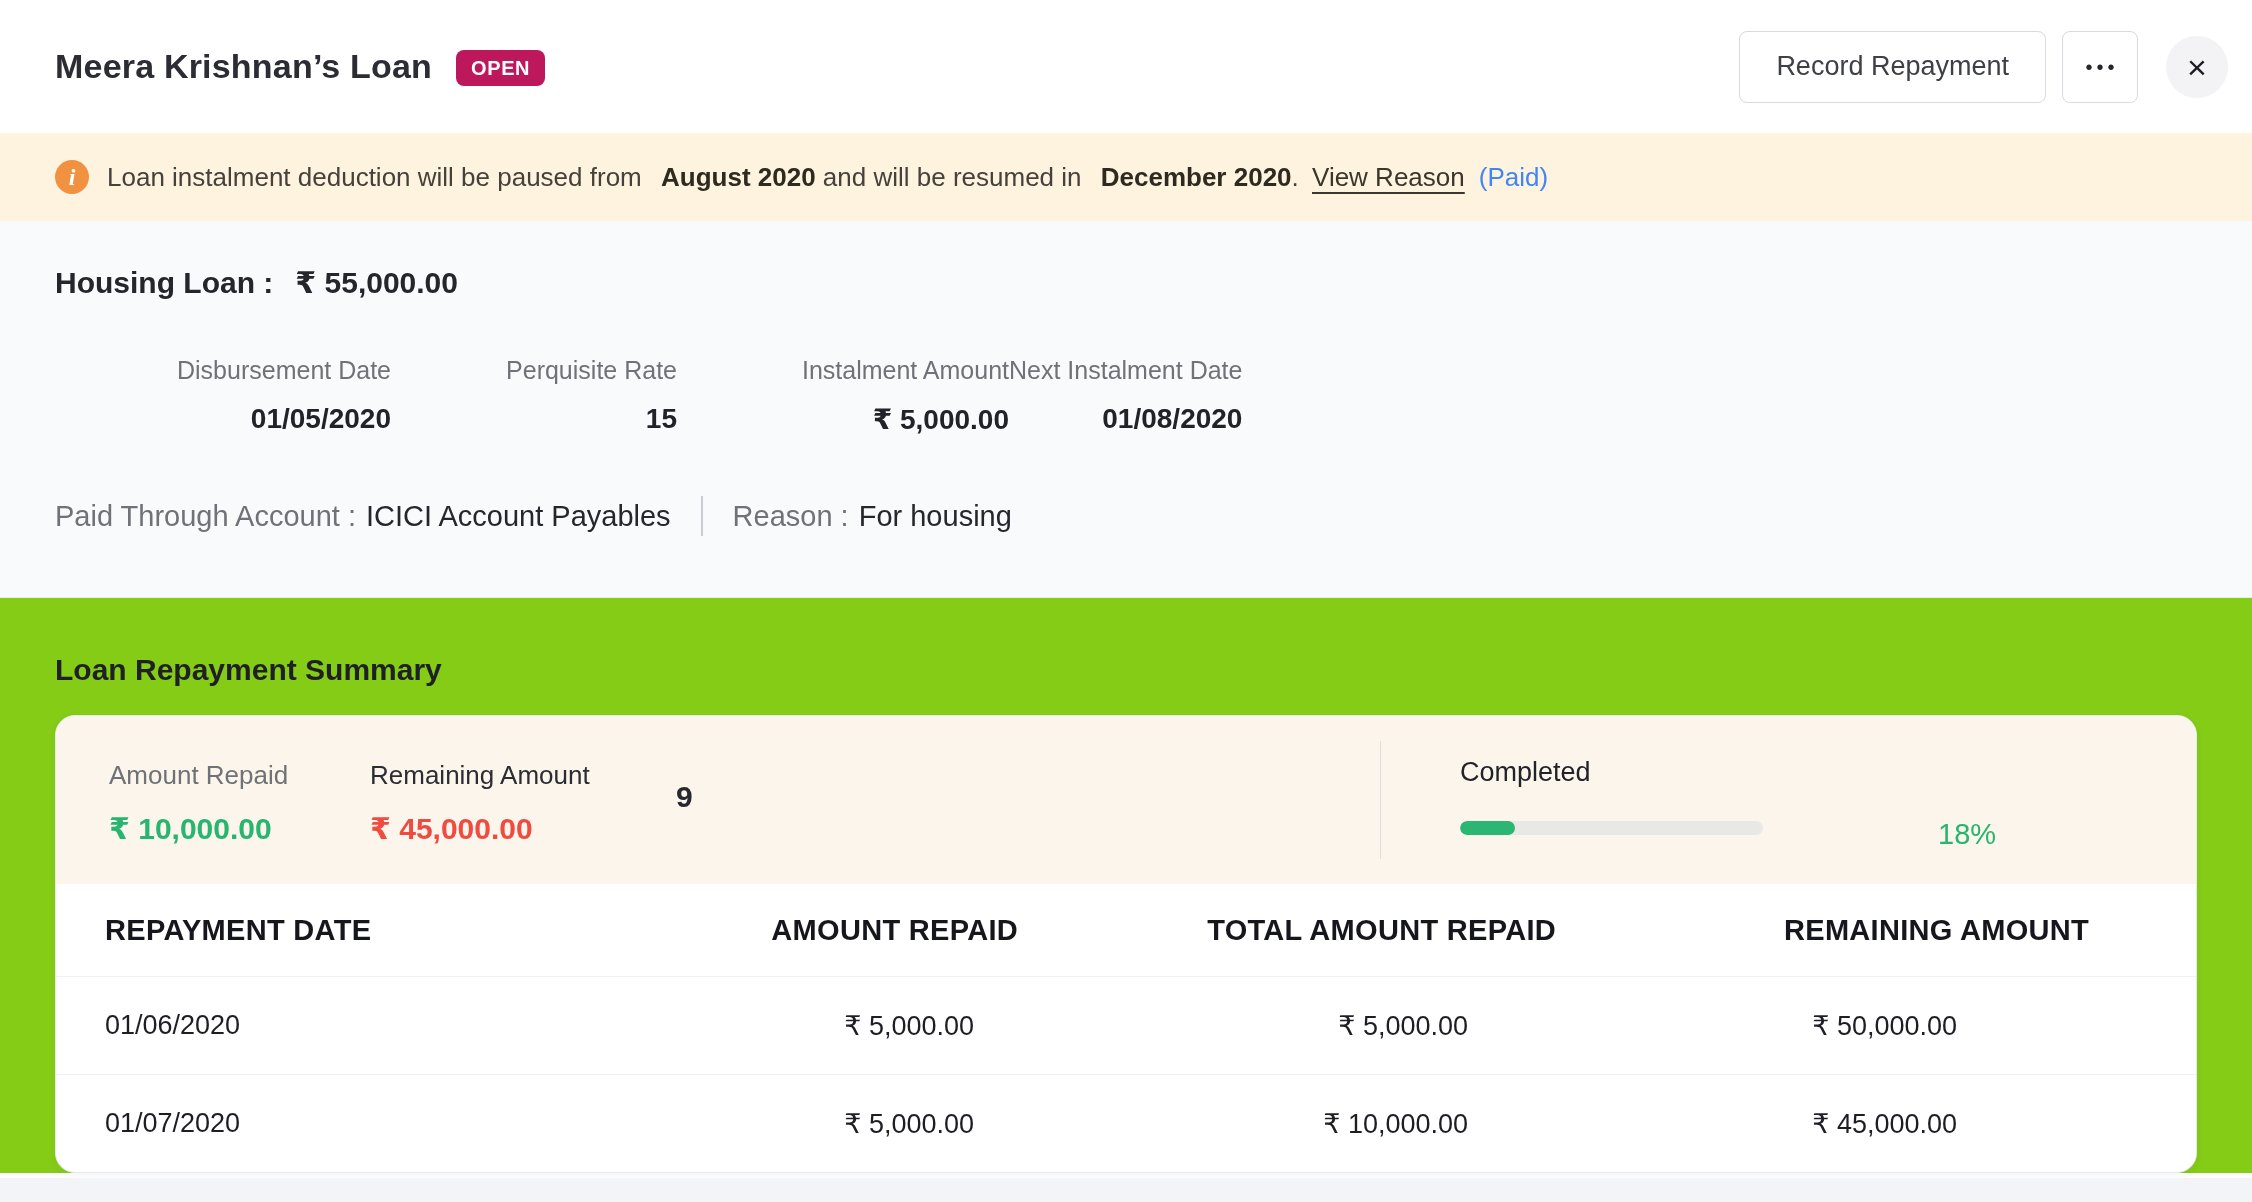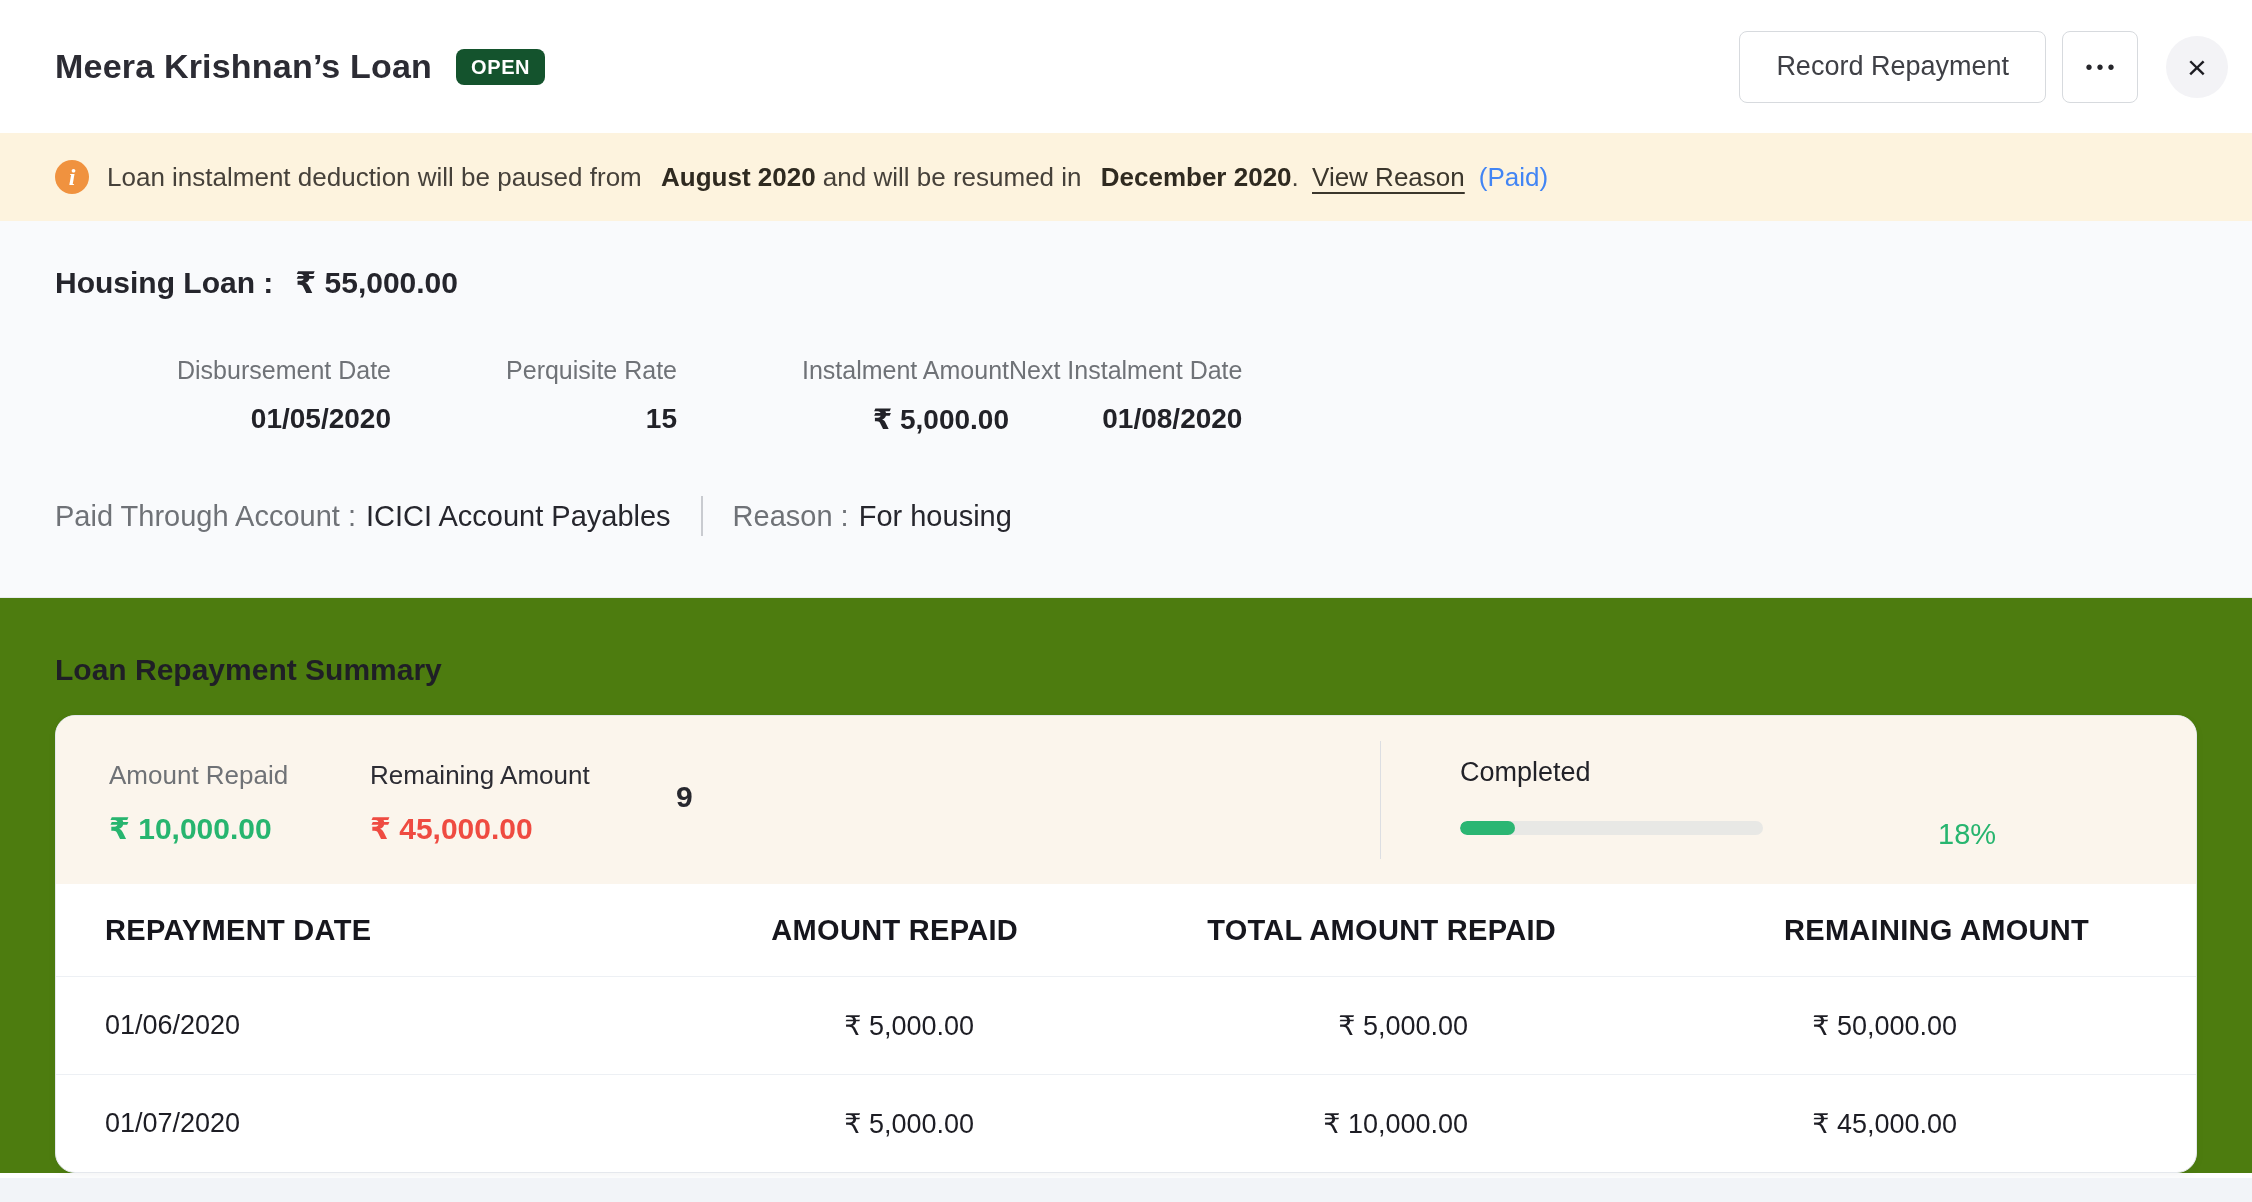--- a/index.html
+++ b/index.html
@@ -4,23 +4,23 @@
 <style>
   html,body{margin:0;padding:0;}
   .page{
     width:2252px;height:1202px;position:relative;background:#ffffff;
     font-family:"Liberation Sans","DejaVu Sans",sans-serif;
     color:#2c2c34;overflow:hidden;
   }
   
   .topbar{height:133px;display:flex;align-items:center;justify-content:space-between;
     padding:0 24px 0 55px;background:#fff;}
-  .title-wrap{display:flex;align-items:center;}
+  .title-wrap{display:flex;align-items:flex-end;}
   .page-title{margin:0;font-size:34px;font-weight:600;color:#2c2c34;letter-spacing:0.2px;}
-  .badge{margin-left:24px;background:#14532d;color:#fff;font-size:20px;font-weight:700;
+  .badge{margin-left:24px;background:#be185d;color:#fff;font-size:20px;font-weight:700;
     letter-spacing:0.6px;border-radius:8px;padding:8px 15px;line-height:1;}
   .actions{display:flex;align-items:center;}
   .btn{height:72px;background:#fff;border:1px solid #d7dade;border-radius:8px;
     font-family:inherit;font-size:27px;color:#3f4046;padding:0 36px;cursor:pointer;}
   .btn.more{width:76px;padding:0;margin-left:16px;display:flex;align-items:center;justify-content:center;}
   .dots{font-size:20px;letter-spacing:4px;color:#26262b;line-height:1;padding-left:4px;}
   .close-btn{width:62px;height:62px;border-radius:50%;border:none;background:#f3f3f6;
     margin-left:28px;font-size:34px;color:#1c1c22;display:flex;align-items:center;
     justify-content:center;cursor:pointer;line-height:1;font-family:inherit;}
   
@@ -44,21 +44,21 @@
   .field:nth-child(1){width:336px;}
   .field:nth-child(2){width:286px;}
   .field:nth-child(3){width:332px;}
   .flabel{font-size:25px;color:#6f7277;}
   .fvalue{margin-top:18px;font-size:28px;font-weight:700;color:#222228;}
   .paid-row{margin-top:60px;display:flex;align-items:center;font-size:29px;}
   .plabel{color:#6f7277;}
   .pvalue{color:#26262d;margin-left:10px;}
   .vdiv{width:2px;height:40px;background:#c9cbd0;margin:0 30px;}
   
-  .summary{padding:55px 55px 0;background:#4d7c0f;}
+  .summary{padding:55px 55px 0;background:#84cc16;}
   .summary h2{margin:0;font-size:30px;font-weight:700;color:#1f1f26;}
   .card{margin-top:28px;border:1px solid #e5e8ed;border-radius:20px;background:#fff;
     box-shadow:0 3px 8px rgba(40,50,70,0.05);overflow:hidden;}
   .strip{height:168px;background:#fbf5ec;display:flex;box-sizing:border-box;padding-left:53px;}
   .stat{display:flex;flex-direction:column;padding-top:44px;box-sizing:border-box;}
   .stat0{width:261px;}
   .stat1{width:306px;}
   .stat2{width:704px;}
   .slabel{font-size:26px;color:#6f7276;}
   .slabel.dark{color:#2c2c33;}

